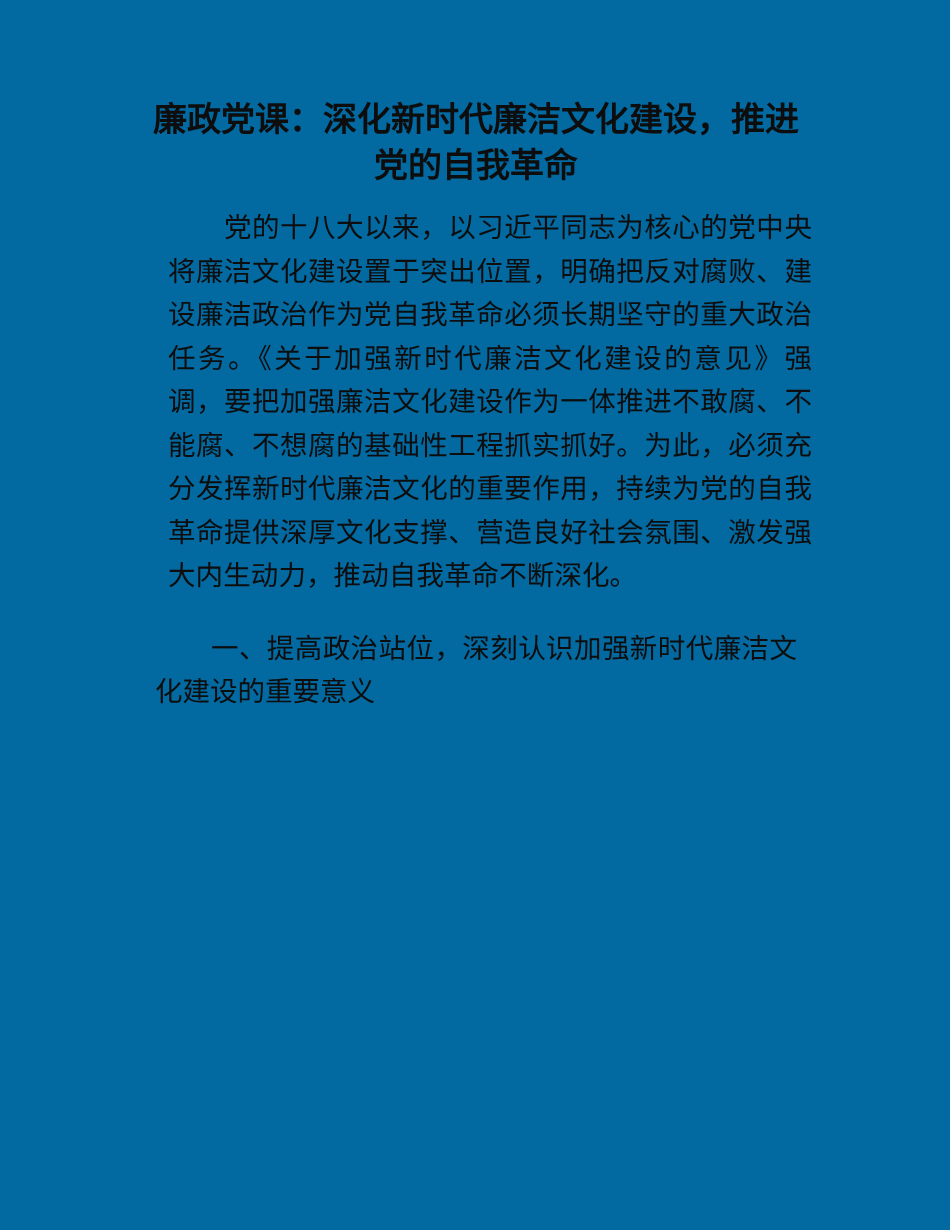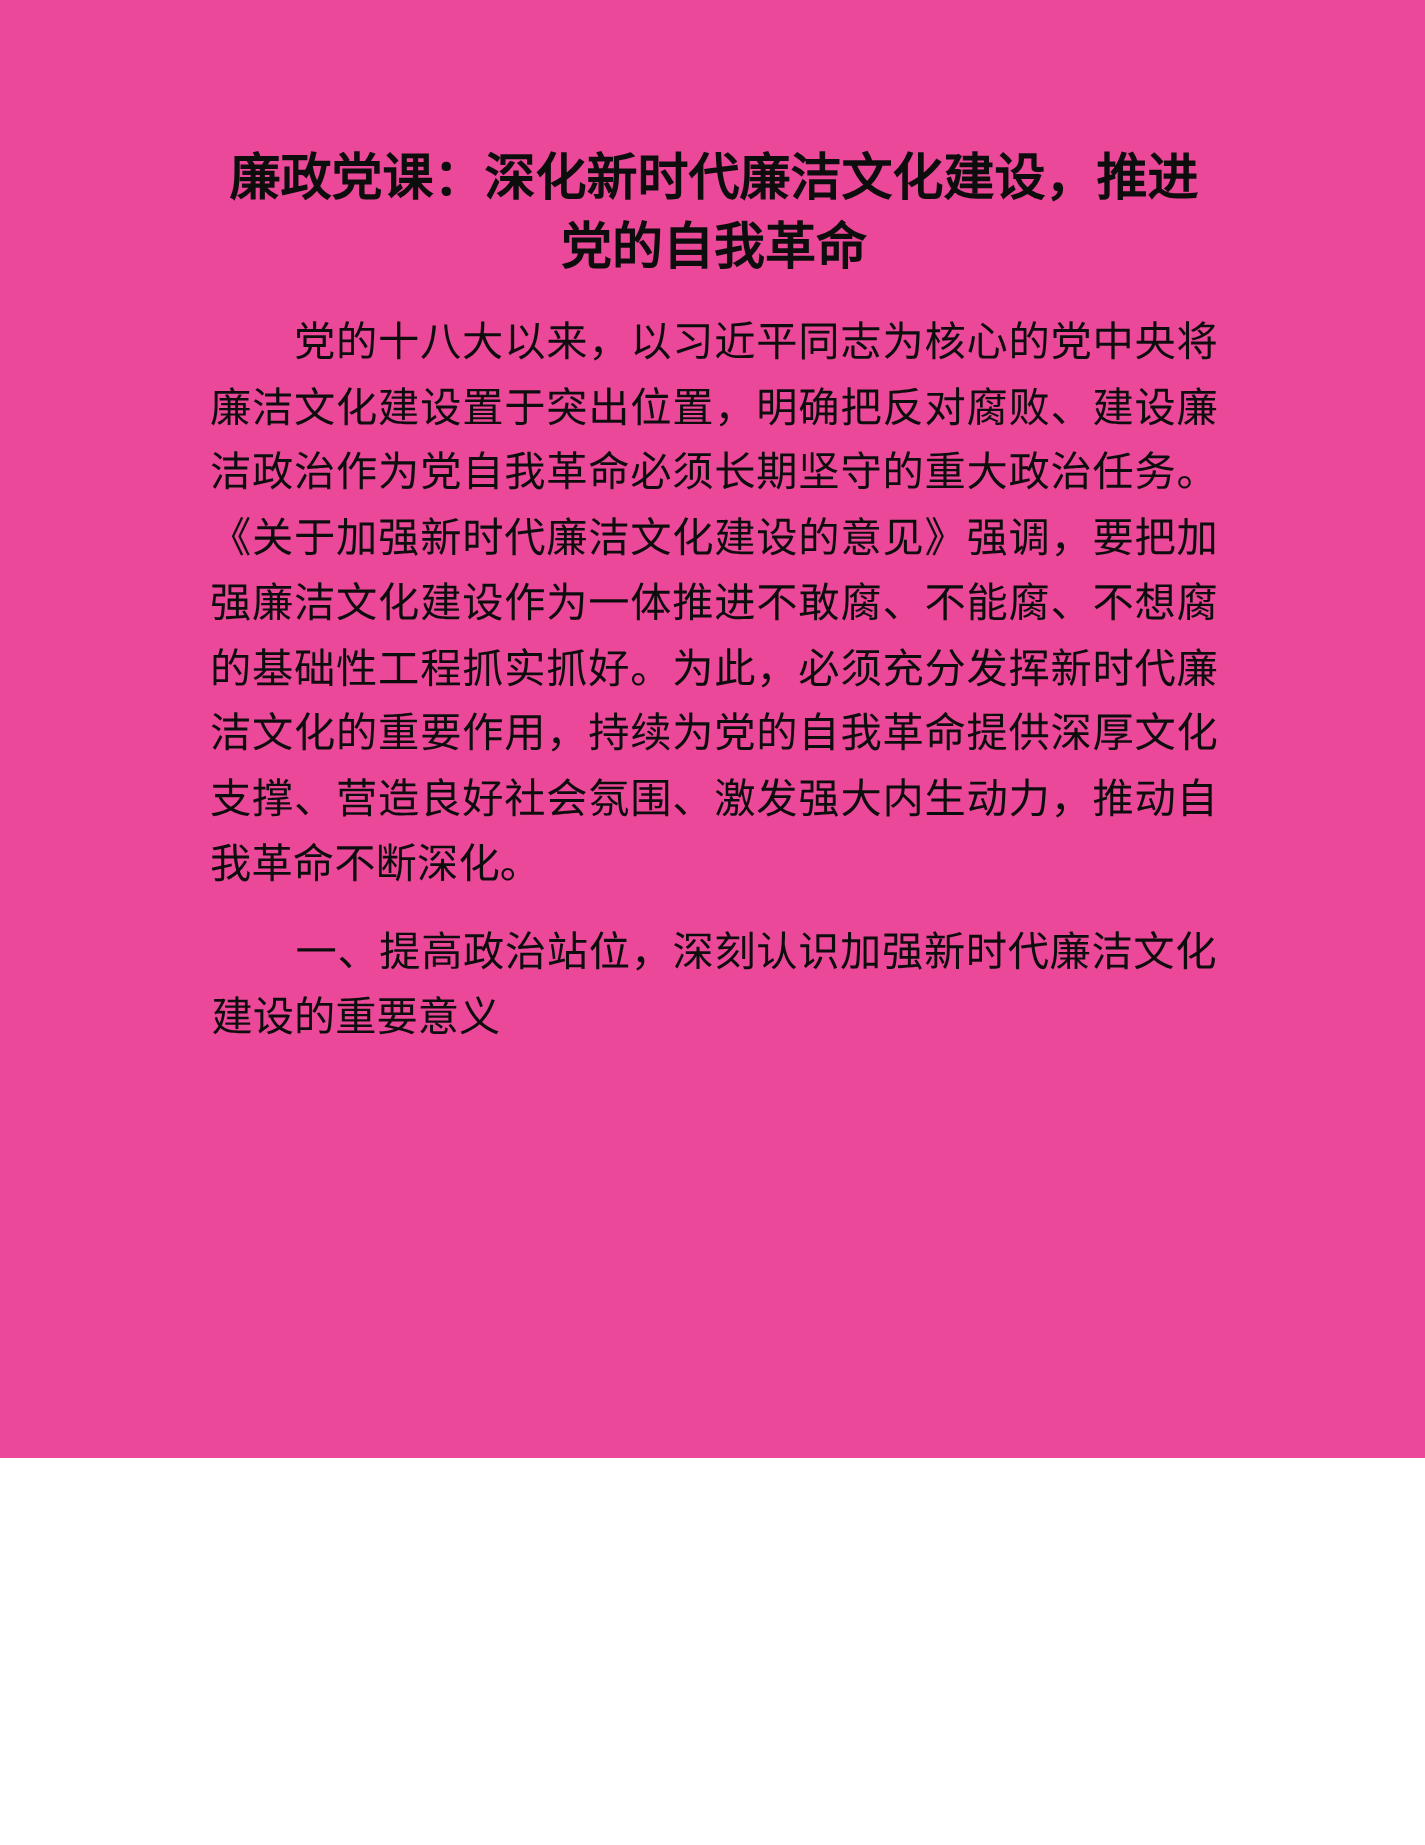--- a/index.html
+++ b/index.html
@@ -5,22 +5,22 @@
 <style>
   html, body {
     margin: 0;
     padding: 0;
     background: #ffffff;
   }
 
   .page {
     position: relative;
     width: 950px;
-    height: 972px;
-    background: #ec4899;
+    height: 1230px;
+    background: #0369a1;
     box-sizing: border-box;
     overflow: hidden;
     font-family: "Liberation Sans", "DejaVu Sans", sans-serif;
     color: #000000;
   }
 
   .doc-body {
     position: absolute;
     left: 140px;
     top: 96px;
@@ -45,33 +45,34 @@
     text-justify: inter-ideograph;
     text-align-last: left;
     margin: 0 0 0 0;
     color: #0d0d0d;
     letter-spacing: 0.1px;
     word-break: break-all;
   }
 
   .indent2 {
     text-indent: 56px;
+    margin-left: 28px;
   }
 
   .heading-para {
     font-size: 27.5px;
     font-weight: normal;
     line-height: 43.5px;
     text-indent: 56px;
     text-align: justify;
     text-justify: inter-ideograph;
     text-align-last: left;
     color: #0d0d0d;
     word-break: break-all;
-    margin: 1px;
+    margin: 15px;
   }
   .gap-m { height: 14px; }
 </style>
 </head>
 <body>
 
 <div class="page">
 
   <div class="doc-body">
 

